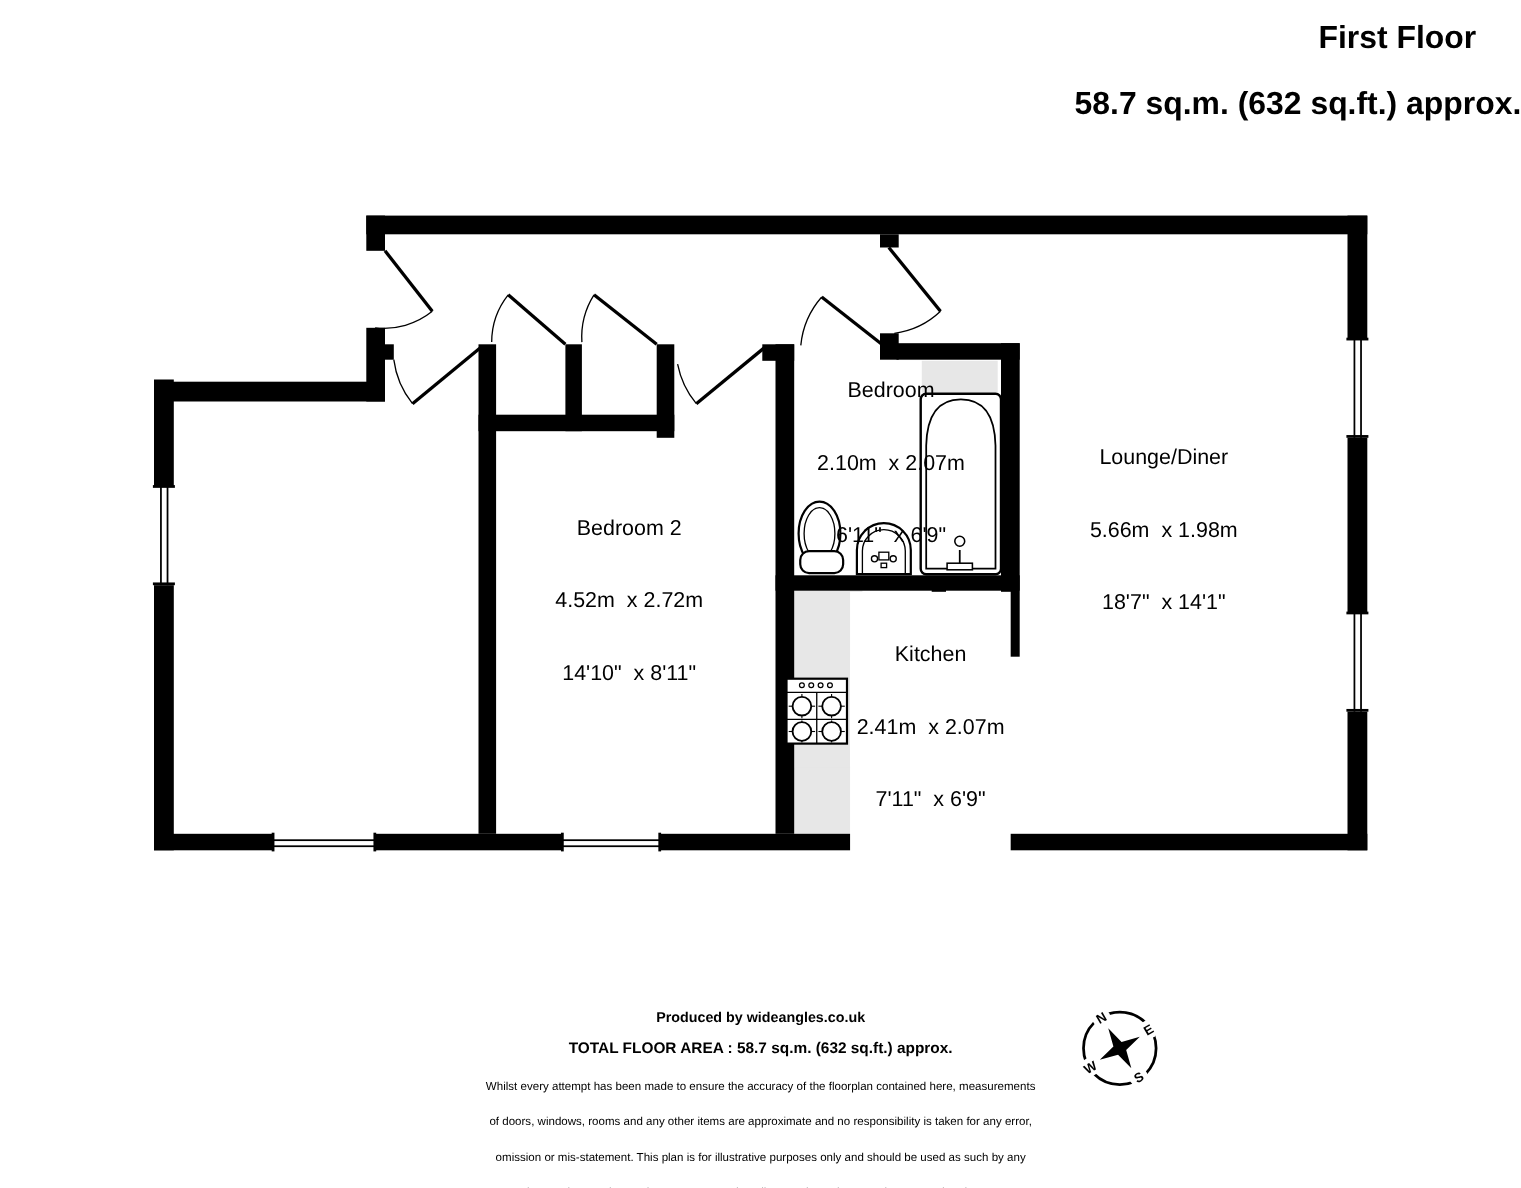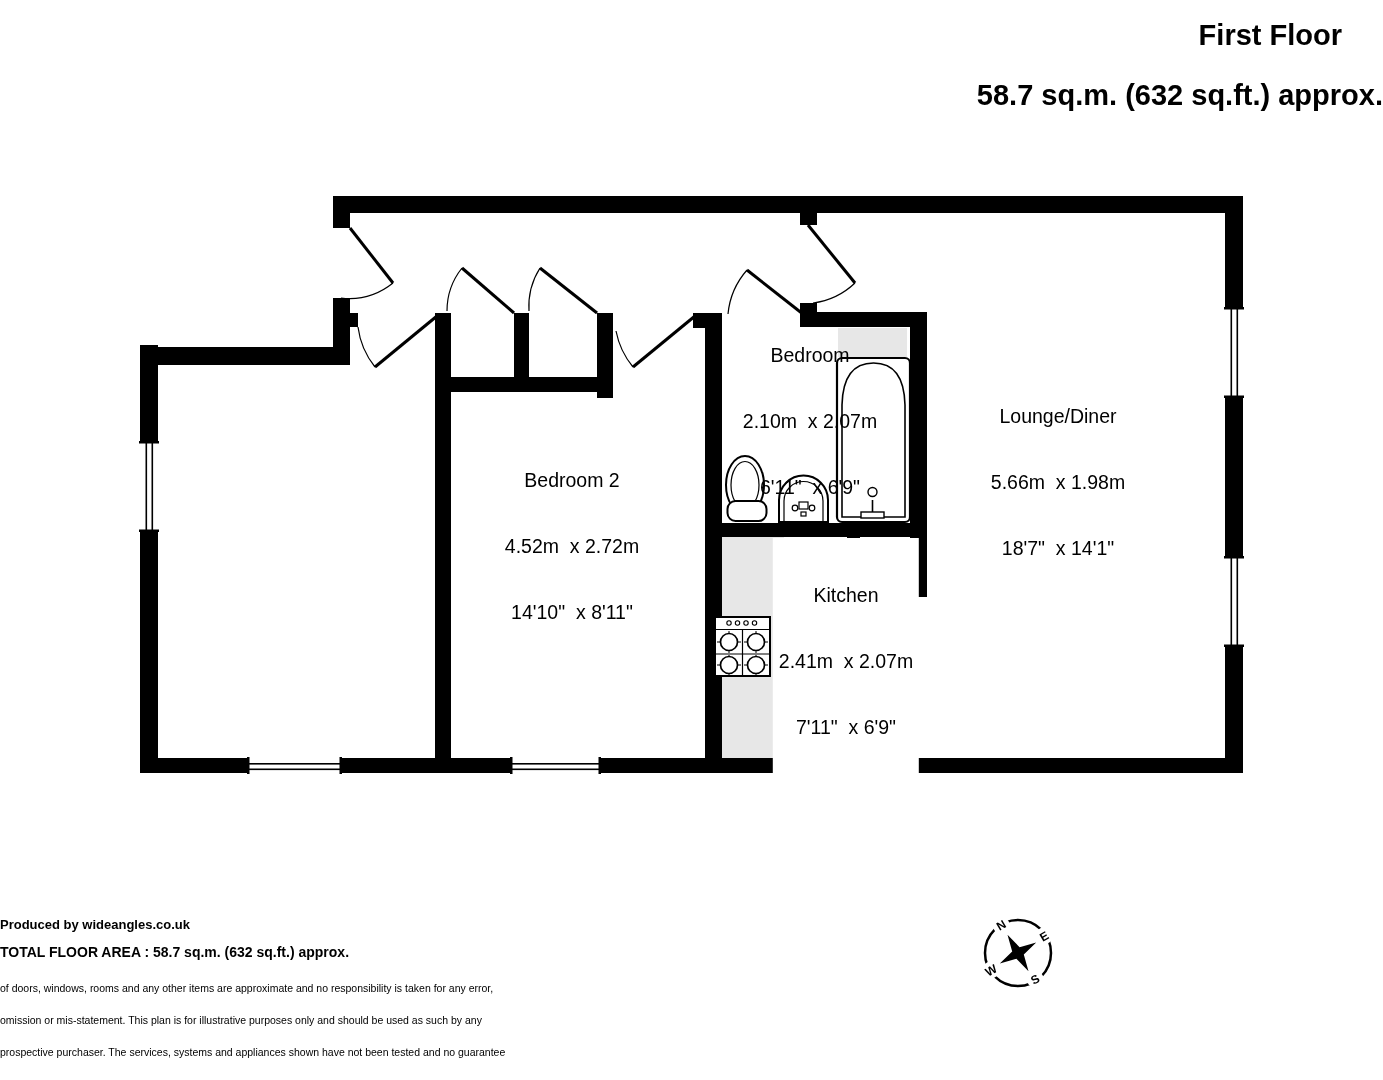--- a/index.html
+++ b/index.html
@@ -13,21 +13,21 @@
   .title-line.l2{top:52px;left:49px;width:1334px;margin-top:27px;}
   
   svg.plan{position:absolute;left:0;top:0;width:1383px;height:1080px;}
   
   .room-label{
     position:absolute;transform:translate(-50%,-50%);
     text-align:center;font-size:19.5px;line-height:22px;white-space:pre;
   }
   .room-label.kitchen-label{background:#fff;padding:2px 6px;}
   
-  .footer-line{position:absolute;left:0;width:1383px;white-space:pre;}
+  .footer-line{position:absolute;left:0;width:1383px;text-align:center;white-space:pre;}
   .f-produced{top:917px;font-weight:bold;font-size:13px;}
   .f-total{top:944px;font-weight:bold;font-size:14px;}
   .f-disclaimer{top:962px;font-size:10.5px;line-height:10.6px;}
   .f-made{top:1017px;font-size:10.5px;}
   .compass-letter{font-size:12px;font-weight:bold;}
 </style>
 </head>
 <body>
 
 <div class="page">
@@ -240,19 +240,20 @@
   </div>
   <div class="room-label kitchen-label" style="left:846px;top:661px;">
     <div>Kitchen</div>
     <div>2.41m  x 2.07m</div>
     <div>7'11"  x 6'9"</div>
   </div>
 
   <div class="footer-line f-produced">Produced by wideangles.co.uk</div>
   <div class="footer-line f-total">TOTAL FLOOR AREA : 58.7 sq.m. (632 sq.ft.) approx.</div>
   <div class="footer-line f-disclaimer">
+    <div>Whilst every attempt has been made to ensure the accuracy of the floorplan contained here, measurements</div>
     <div>of doors, windows, rooms and any other items are approximate and no responsibility is taken for any error,</div>
     <div>omission or mis-statement. This plan is for illustrative purposes only and should be used as such by any</div>
     <div>prospective purchaser. The services, systems and appliances shown have not been tested and no guarantee</div>
     
   </div>
 
 </div>
 
 </body></html>

